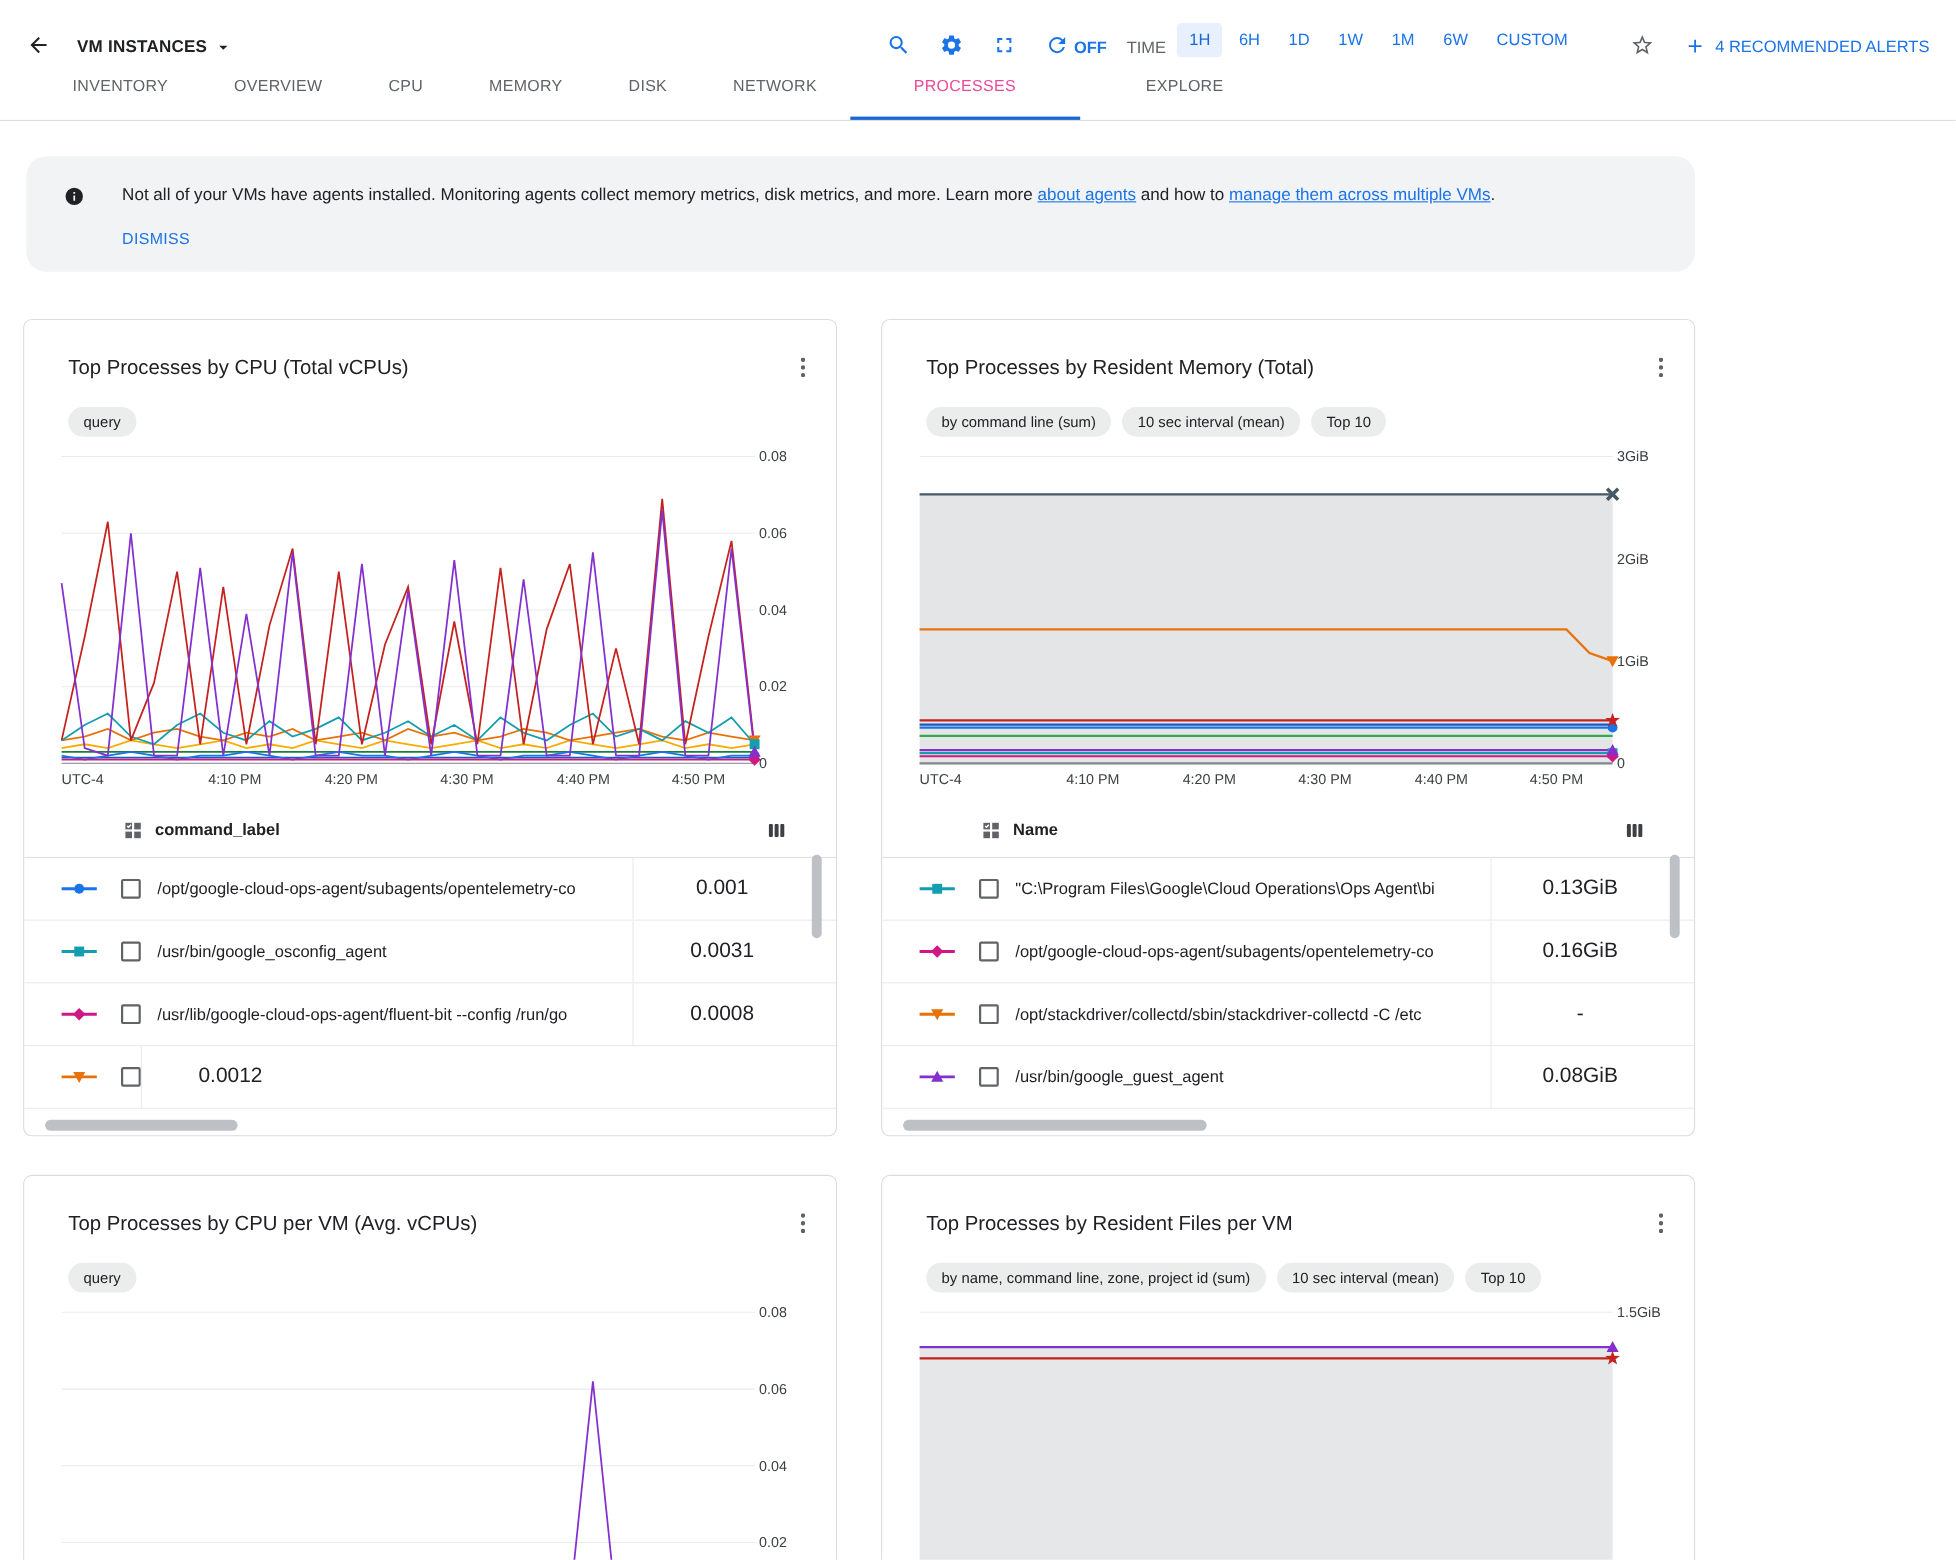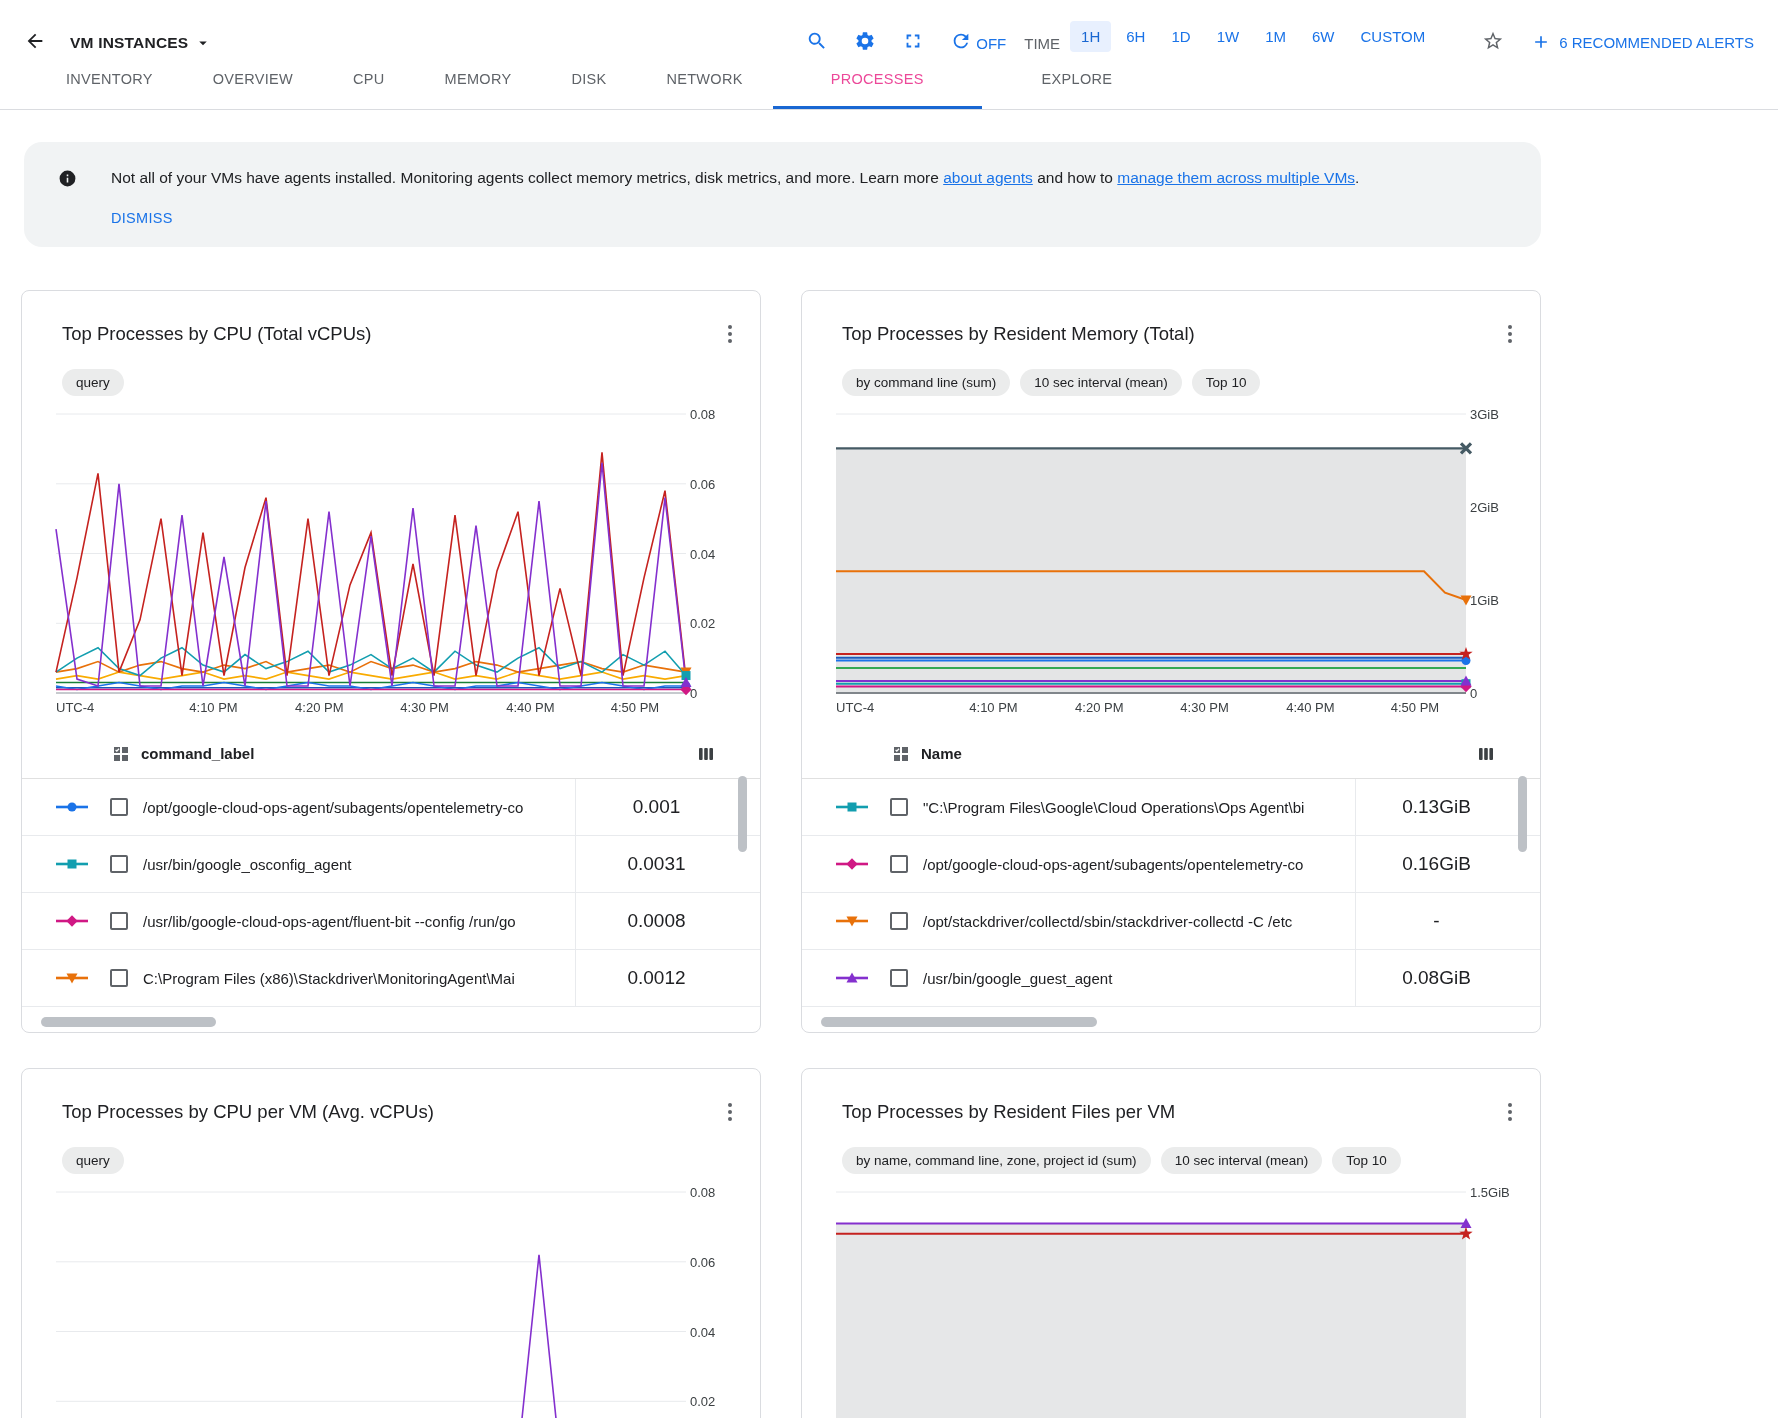--- a/index.html
+++ b/index.html
@@ -7,21 +7,21 @@
   body{width:1778px;height:1418px;overflow:hidden;font-family:"Liberation Sans","DejaVu Sans",sans-serif;color:#202124}
   button{border:none;background:none;font:inherit;cursor:pointer;color:inherit}
   a{color:#1a73e8;text-decoration:underline;cursor:pointer}
 
   
   .topbar{display:flex;align-items:flex-end;height:52px;padding:0 24px}
   .back{display:flex;align-items:center;margin-right:24px;cursor:pointer}
   .page-title{display:flex;align-items:center;gap:6px;font-size:15.5px;font-weight:700;letter-spacing:.2px;cursor:pointer}
   .grow{flex:1}
   .iconbtn{display:flex;align-items:center;justify-content:center;margin:0 13px;cursor:pointer}
-  .offlbl{color:#1a73e8;font-size:15px;font-weight:400;margin:0 18px 0 2px}
+  .offlbl{color:#1a73e8;font-size:15px;font-weight:700;margin:0 18px 0 2px}
   .timelbl{color:#5f6368;font-size:15px;margin-right:10px}
   .ranges{display:flex;align-items:center;gap:4px}
   .range{color:#1a73e8;font-size:15px;font-weight:500;padding:7px 11px;border-radius:4px}
   .range.active{background:#e8f0fe;color:#1967d2}
   .star{margin-left:46px}
   .alerts{display:flex;align-items:center;gap:8px;color:#1a73e8;font-size:15px;font-weight:500;margin-left:14px;cursor:pointer;white-space:nowrap}
 
   
   .tabbar{display:flex;align-items:stretch;height:58px;border-bottom:1px solid #dadce0;padding-left:36px}
   .tab{display:flex;align-items:center;padding:0 30px;font-size:14.5px;font-weight:500;letter-spacing:.3px;color:#5f6368;cursor:pointer;border-bottom:3px solid transparent}
@@ -115,21 +115,21 @@
     </span>
   <span class="iconbtn star">
     <svg width="22" height="22" viewBox="0 0 24 24">
         <path fill="#5f6368" d="M22 9.24l-7.19-.62L12 2 9.19 8.63 2 9.24l5.46 4.73L5.82 21 12 17.27 18.18 21l-1.63-7.03L22 9.24zM12 15.4l-3.76 2.27 1-4.28-3.32-2.88 4.38-.38L12 6.1l1.71 4.04 4.38.38-3.32 2.88 1 4.28L12 15.4z"></path>
       </svg>
   </span>
   <span class="alerts">
     <svg width="20" height="20" viewBox="0 0 24 24">
         <path fill="#1a73e8" d="M19 13h-6v6h-2v-6H5v-2h6V5h2v6h6v2z"></path>
       </svg>
-    <span>6 RECOMMENDED ALERTS</span>
+    <span>4 RECOMMENDED ALERTS</span>
   </span>
 </header>
 
 <nav class="tabbar">
 
 <div class="tab">INVENTORY</div>
     <div class="tab">OVERVIEW</div>
     <div class="tab">CPU</div>
     <div class="tab">MEMORY</div>
     <div class="tab">DISK</div>
@@ -270,21 +270,20 @@
           </div>
 
           <div class="trow">
             <span class="glyph">
               <svg width="32" height="16" style="overflow:visible">
                 <line x1="0" y1="8" x2="32" y2="8" stroke="#e8710a" stroke-width="2.6"></line>
                 <path d="M16 13.5 L21.5 3.5 L10.5 3.5 Z" fill="#e8710a"></path>
               </svg>
             </span>
             <span class="cb"></span>
-            <span class="cmd">C:\Program Files (x86)\Stackdriver\MonitoringAgent\Mai</span>
             <span class="val">0.0012</span>
           </div>
         </div>
       <div class="vscroll"></div>
       <div class="hscroll"></div>
     </div>
   </section>
 
   <section class="card">
     <div class="card-head">

